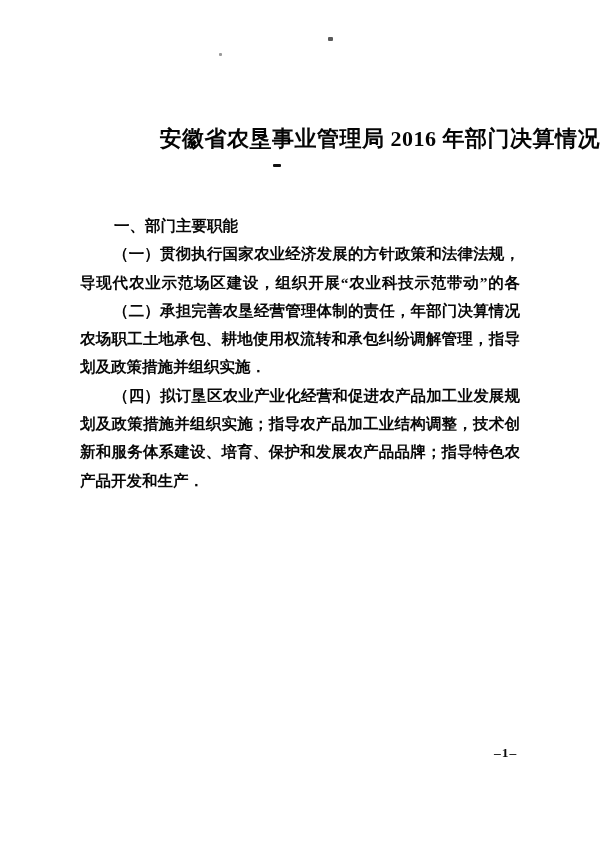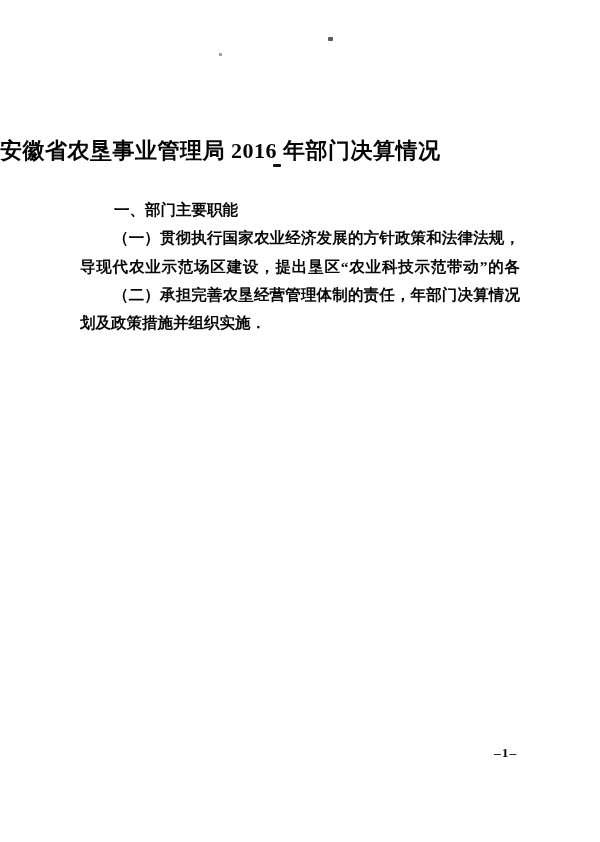--- a/index.html
+++ b/index.html
@@ -11,24 +11,24 @@
     position: relative;
     width: 600px;
     height: 842px;
     background: #ffffff;
     overflow: hidden;
     font-family: "Liberation Serif", "DejaVu Serif", serif;
     color: #0a0a0a;
   }
   .doc-title {
     position: absolute;
-    top: 136px;
+    top: 124px;
     left: 0;
     width: 600px;
-    text-align: left;
+    text-align: right;
     font-size: 22px;
     font-weight: bold;
     letter-spacing: 0.5px;
     color: #050505;
     white-space: nowrap;
   }
   .title-underscore-mark {
     position: absolute;
     left: 273px;
     top: 164px;
@@ -51,21 +51,21 @@
   .speck-2 {
     left: 219px;
     top: 53px;
     width: 3px;
     height: 3px;
     background: #9a9a9a;
   }
   .body-text {
     position: absolute;
     left: 80px;
-    top: 196px;
+    top: 212px;
     width: 440px;
     font-size: 15.5px;
     font-weight: bold;
     line-height: 28.3px;
     color: #080808;
   }
   .section-heading {
     padding-left: 34px;
     text-align: left;
     white-space: nowrap;
@@ -106,24 +106,31 @@
 
   <div class="doc-title">安徽省农垦事业管理局 2016 年部门决算情况</div>
 
   <div class="title-underscore-mark"></div>
 
   <div class="body-text">
     <div class="line section-heading">一、部门主要职能</div>
     <div id="paragraphs-container">
         <div>
           <div class="line justified first-line">（一）贯彻执行国家农业经济发展的方针政策和法律法规，</div>
-          <div class="line justified">导现代农业示范场区建设，提出垦区“农业科技示范带动”的各</div>
+          <div class="line justified">导现代农业示范场区建设，组织开展“农业科技示范带动”的各</div>
         </div>
         <div>
           <div class="line justified first-line">（二）承担完善农垦经营管理体制的责任，年部门决算情况</div>
+          <div class="line justified">农场职工土地承包、耕地使用权流转和承包纠纷调解管理，指导</div>
           <div class="line justified para-end">划及政策措施并组织实施．</div>
+        </div>
+        <div>
+          <div class="line justified first-line">（四）拟订垦区农业产业化经营和促进农产品加工业发展规</div>
+          <div class="line justified">划及政策措施并组织实施；指导农产品加工业结构调整，技术创</div>
+          <div class="line justified">新和服务体系建设、培育、保护和发展农产品品牌；指导特色农</div>
+          <div class="line justified para-end">产品开发和生产．</div>
         </div>
       </div>
   </div>
 
   <div class="page-number">–1–</div>
 
 </div>
 
 </body></html>

